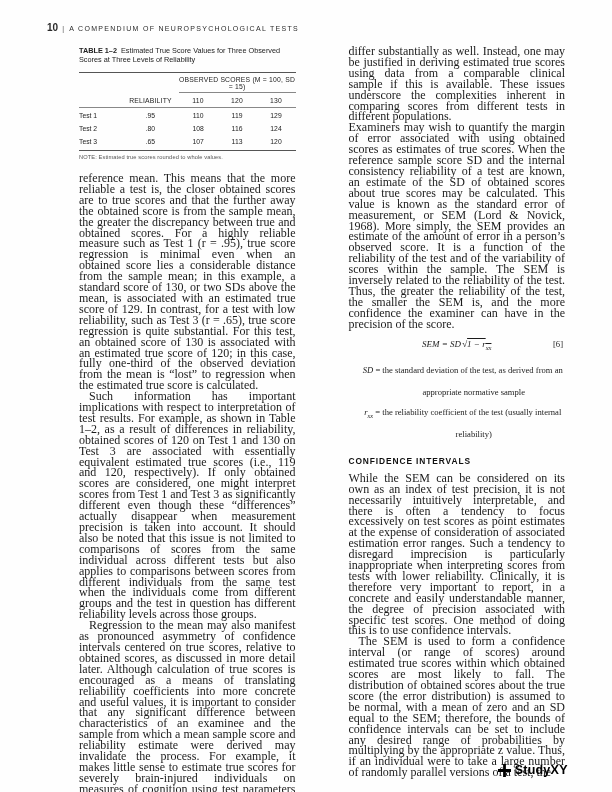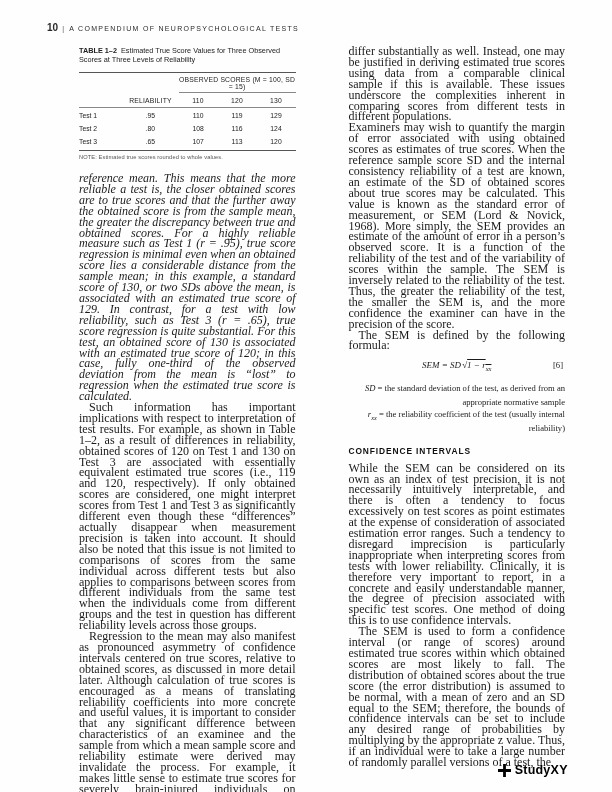--- a/index.html
+++ b/index.html
@@ -99,31 +99,31 @@
   }
   .var { font-style: italic; }
   .radical { font-style: normal; padding-left: 1px; }
   .radicand { text-decoration: overline; }
   .radicand sub { font-size: 6.5px; }
   .formula-number { position: absolute; right: 2px; top: 0; font-style: normal; font-size: 8.6px; }
 
   .where { margin-bottom: 2px; }
   .def {
     font-size: 8.6px;
-    line-height: 11px;
-    text-align: right;
+    line-height: 19px;
+    text-align: center;
     padding-left: 34px;
     text-indent: -22px;
     margin-bottom: 1px;
     color: #1b1b1b;
   }
   .def sub { font-size: 6.3px; }
 
   
-  .table-block + .body-para { margin-top: 2px; font-style: italic; }
+  .table-block + .body-para { margin-top: 2px; }
 
   
   .brand {
     position: absolute;
     right: 44px; bottom: 15px;
     display: flex; align-items: center; gap: 4px;
   }
   .brand svg { display: block; }
   .brand-text {
     font-family: "Liberation Sans", sans-serif;
@@ -196,21 +196,20 @@
       <p class="body-para indent">Such information has important implications with respect to interpretation of test results. For example, as shown in Table 1–2, as a result of differences in reliability, obtained scores of 120 on Test 1 and 130 on Test 3 are associated with essentially equivalent estimated true scores (i.e., 119 and 120, respectively). If only obtained scores are considered, one might interpret scores from Test 1 and Test 3 as significantly different even though these “differences” actually disappear when measurement precision is taken into account. It should also be noted that this issue is not limited to comparisons of scores from the same individual across different tests but also applies to comparisons between scores from different individuals from the same test when the individuals come from different groups and the test in question has different reliability levels across those groups.</p>
       <p class="body-para indent">Regression to the mean may also manifest as pronounced asymmetry of confidence intervals centered on true scores, relative to obtained scores, as discussed in more detail later. Although calculation of true scores is encouraged as a means of translating reliability coefficients into more concrete and useful values, it is important to consider that any significant difference between characteristics of an examinee and the sample from which a mean sample score and reliability estimate were derived may invalidate the process. For example, it makes little sense to estimate true scores for severely brain-injured individuals on measures of cognition using test parameters from healthy normative samples because mean scores within brain-injured populations are likely to be substantially different from those seen in healthy normative samples; reliabilities may</p>
     </div>
 
     <div class="col">
 
       <p class="body-para">differ substantially as well. Instead, one may be justified in deriving estimated true scores using data from a comparable clinical sample if this is available. These issues underscore the complexities inherent in comparing scores from different tests in different populations.</p>
 
 
       <p class="body-para">Examiners may wish to quantify the margin of error associated with using obtained scores as estimates of true scores. When the reference sample score SD and the internal consistency reliability of a test are known, an estimate of the SD of obtained scores about true scores may be calculated. This value is known as the standard error of measurement, or SEM (Lord &amp; Novick, 1968). More simply, the SEM provides an estimate of the amount of error in a person’s observed score. It is a function of the reliability of the test and of the variability of scores within the sample. The SEM is inversely related to the reliability of the test. Thus, the greater the reliability of the test, the smaller the SEM is, and the more confidence the examiner can have in the precision of the score.</p>
-      <p class="body-para indent">The SEM is defined by the following formula:</p>
 
       <div class="formula-row">
         <span class="formula"><span class="var">SEM = SD</span><span class="radical">√</span><span class="radicand"><span class="var">1 − r</span><sub class="var">xx</sub></span></span>
         <span class="formula-number">[6]</span>
       </div>
 
 
       <p class="def">
         <span class="var">SD</span><sub class="var"></sub> <span>= the standard deviation of the test, as derived from an appropriate normative sample</span>
       </p>

